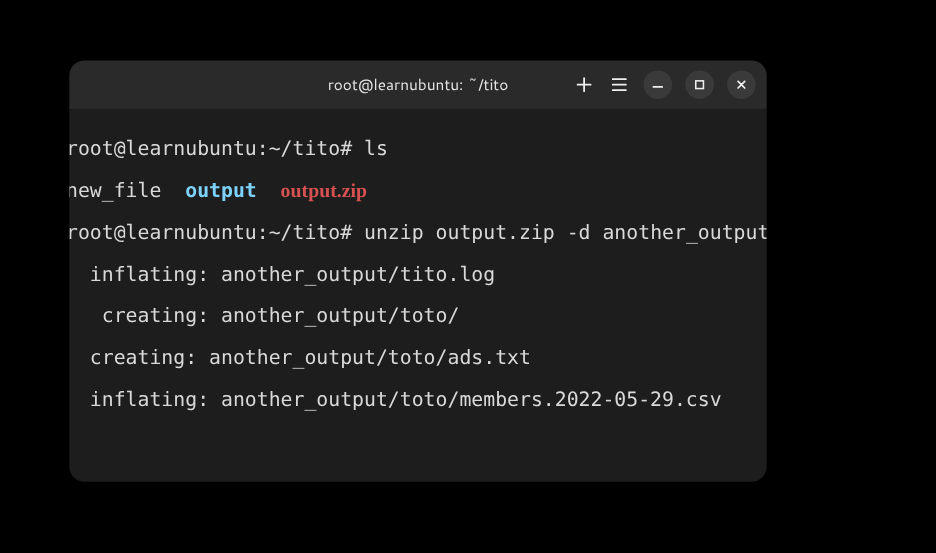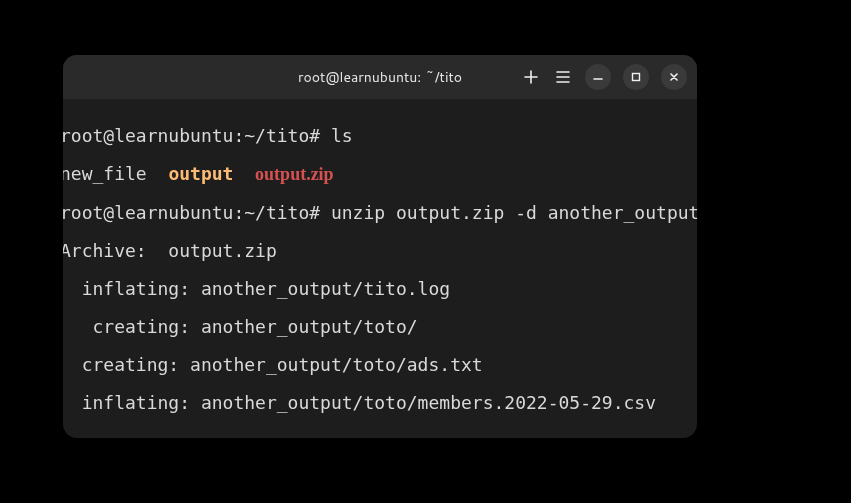--- a/index.html
+++ b/index.html
@@ -79,21 +79,21 @@
     font-size: 18px;
     line-height: 19px;
     color: #d9d9d9;
     white-space: pre;
     overflow: hidden;
   }
   .terminal-body .line {
     padding: 0 2px 0 0;
     margin-left: -3px;
   }
-  .blue { color: #fdba74; font-weight: bold; }
+  .blue { color: #7dd3fc; font-weight: bold; }
   .red  { color: #d65151; font-weight: bold; font-family: Liberation Serif, serif; }
 </style>
 </head>
 <body>
 
 <div class="terminal-window">
 
   <div class="titlebar">
     <span class="title-text">root@learnubuntu: ~/tito</span>
     <div class="title-controls">
@@ -122,21 +122,20 @@
             <path d="M3 3l6 6M9 3l-6 6" stroke="#f0f0f0" stroke-width="1.6" stroke-linecap="round"></path>
           </svg>
       </span>
     </div>
   </div>
 
   <div class="terminal-body">
 <div class="line"><span>root@learnubuntu:~/tito#</span> <span>ls</span></div>
 <div class="line"><span>new_file</span>  <span class="blue">output</span>  <span class="red">output.zip</span></div>
 <div class="line"><span>root@learnubuntu:~/tito#</span> <span>unzip output.zip -d another_output</span></div>
-<div class="line"><span>Archive:  output.zip</span></div>
 <div class="line"><span>  inflating: another_output/tito.log</span></div>
 <div class="line"><span>   creating: another_output/toto/</span></div>
 <div class="line"><span>  creating: another_output/toto/ads.txt</span></div>
 <div class="line"><span>  inflating: another_output/toto/members.2022-05-29.csv</span></div>
 
 
 
 
 
 

